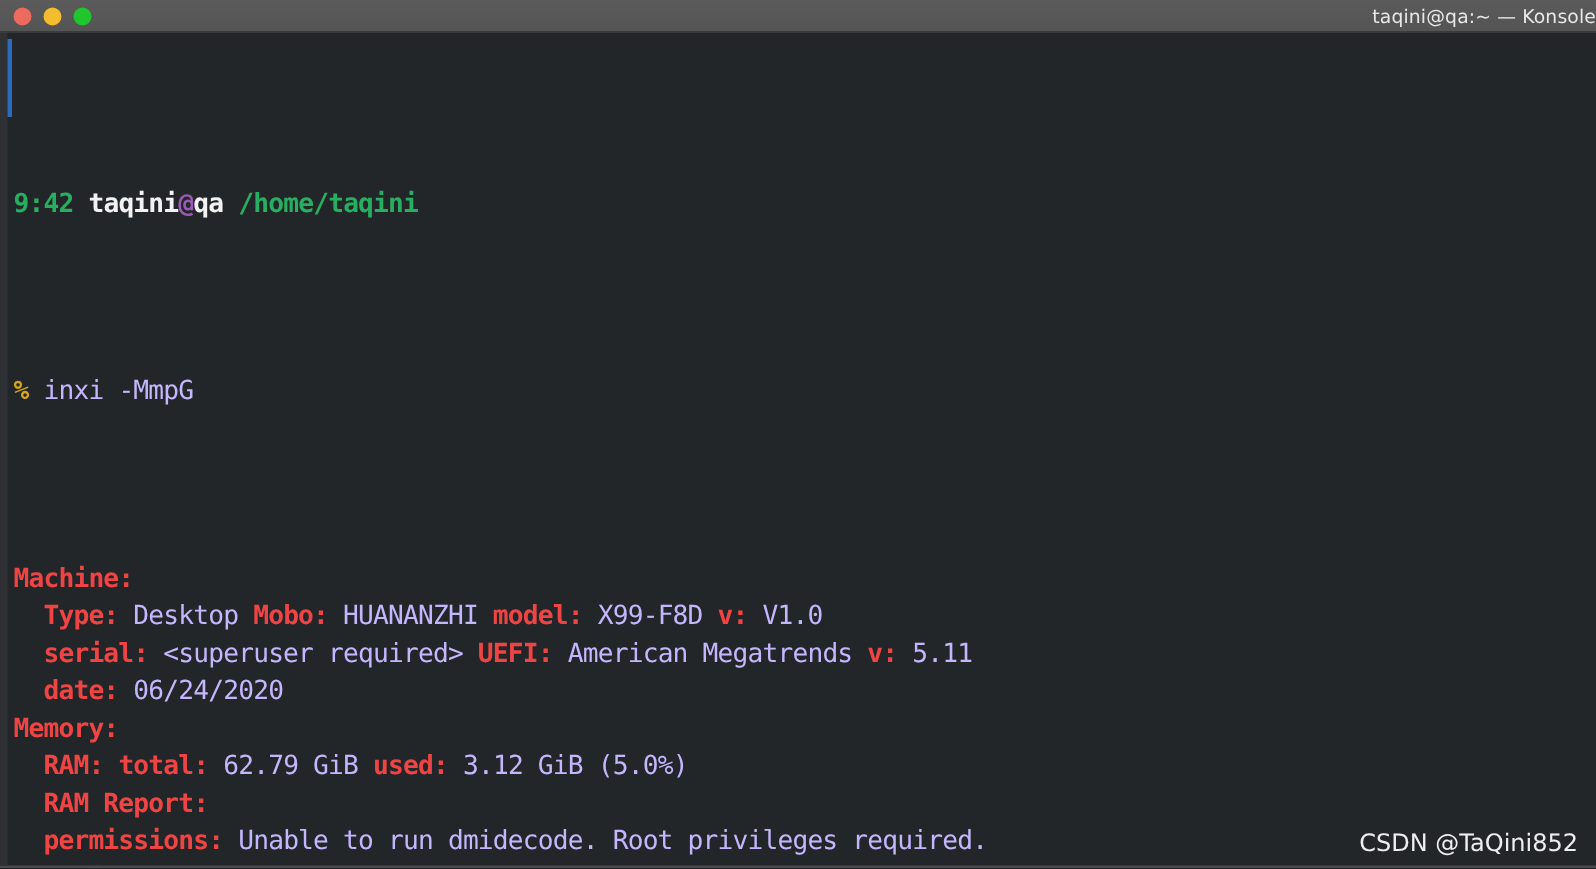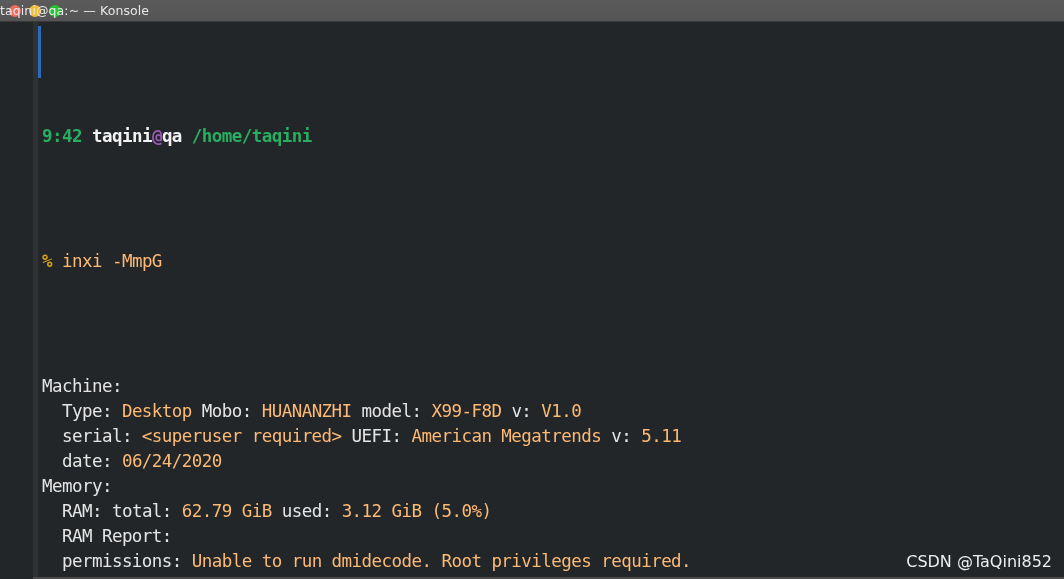--- a/index.html
+++ b/index.html
@@ -41,37 +41,36 @@
     border-radius: 50%;
     display: block;
   }
   .light.close    { background: #ed6a5e; }
   .light.minimize { background: #f5bd2e; }
   .light.maximize { background: #21c52e; }
 
   #window-title {
     position: absolute;
     left: 0; right: 0;
-    text-align: left;
+    text-align: right;
     font-family: "DejaVu Sans", sans-serif;
     font-size: 12.5px;
     color: #e8e8e8;
     letter-spacing: 0.1px;
     pointer-events: none;
   }
 
   
   #terminal {
     position: relative;
     height: 557px;
     background: #232629;
     border-bottom: 2px solid #4a4a4a;
     box-sizing: border-box;
     overflow: hidden;
-    margin-left: 33px;
   }
   #left-gutter {
     position: absolute;
     left: 0; top: 0; bottom: 0;
     width: 5px;
     background: #2f3134;
   }
   #prompt-marker {
     position: absolute;
     left: 5px;
@@ -93,22 +92,22 @@
     color: #e6e6e6;
     letter-spacing: -0.55px;
   }
   .line { height: 25px; }
 
   
   .c-green  { color: #27ae60; font-weight: bold; }
   .c-white  { color: #f2f2f2; font-weight: bold; }
   .c-purple { color: #9b59b6; font-weight: bold; }
   .c-yellow { color: #d8a417; font-weight: bold; }
-  .c-blue   { color: #e5e5e5; font-weight: normal; }
-  .c-plain  { color: #fdba74; font-weight: normal; }
+  .c-blue   { color: #ef4444; font-weight: bold; }
+  .c-plain  { color: #c4b5fd; font-weight: normal; }
 
   
   #watermark {
     position: absolute;
     right: 12px;
     bottom: 6px;
     font-family: "DejaVu Sans", sans-serif;
     font-size: 16px;
     color: #ffffff;
     opacity: 0.92;

